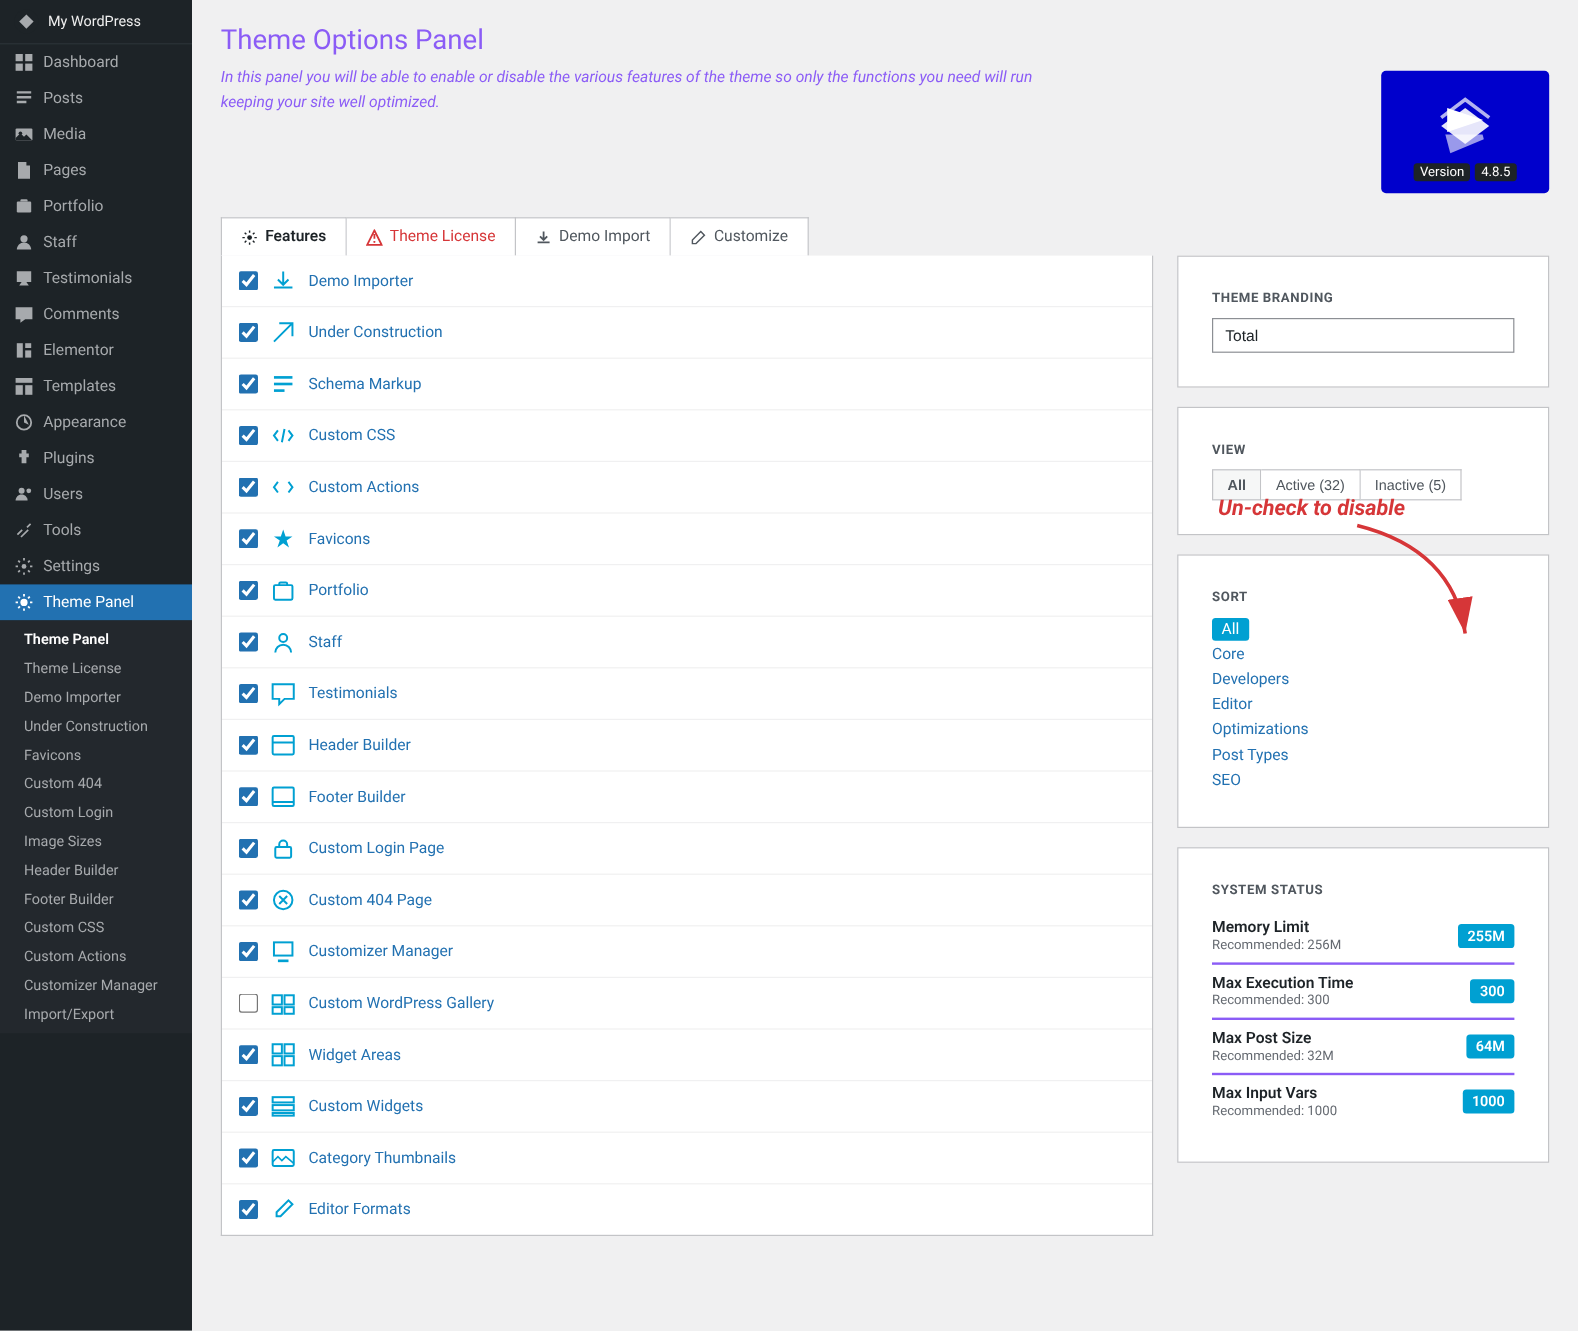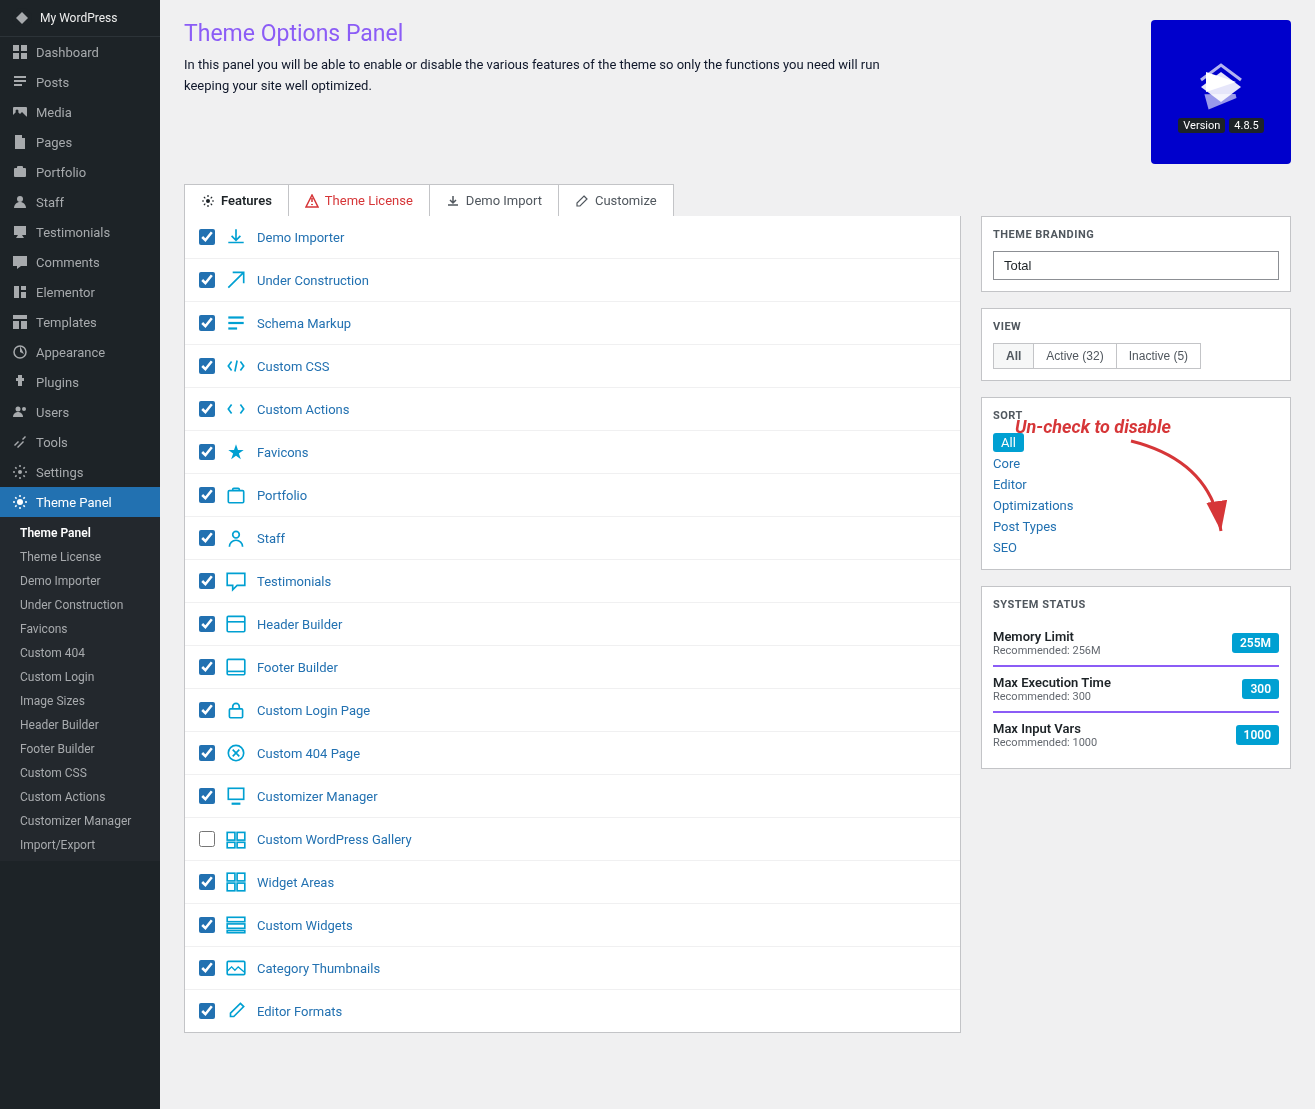--- a/index.html
+++ b/index.html
@@ -64,36 +64,38 @@
       align-items: flex-start;
       margin-bottom: 20px;
     }
     .page-title-area h1 {
       font-size: 23px;
       font-weight: 400;
       color: #8b5cf6;
       margin-bottom: 8px;
     }
     .page-description {
-      color: #0f172a;
+      color: #8b5cf6;
       font-size: 13px;
       max-width: 720px;
       line-height: 1.6;
+      font-style: italic;
     }
 
     .theme-logo-box {
       background: #0000cc;
       width: 140px;
-      height: 144px;
+      height: 102px;
       border-radius: 4px;
       display: flex;
       flex-direction: column;
       align-items: center;
       justify-content: center;
       flex-shrink: 0;
+      margin-top: 39px;
     }
     .theme-logo-box svg { width: 60px; height: 60px; }
     .version-badge {
       color: #fff;
       font-size: 12px;
       margin-top: 6px;
       display: flex;
       align-items: center;
       gap: 4px;
     }
@@ -165,21 +167,21 @@
       width: 310px;
       flex-shrink: 0;
       display: flex;
       flex-direction: column;
       gap: 16px;
     }
 
     .panel-section {
       background: #fff;
       border: 1px solid #c3c4c7;
-      padding: 11px;
+      padding: 28px;
     }
     .panel-section-title {
       font-size: 11px;
       font-weight: 700;
       color: #50575e;
       text-transform: uppercase;
       letter-spacing: 0.5px;
       margin-bottom: 10px;
     }
 
@@ -628,20 +630,21 @@
             <button class="view-btn">Active (32)</button>
             <button class="view-btn">Inactive (5)</button>
           </div>
       </div>
 
       <div class="panel-section">
         <div class="panel-section-title">SORT</div>
         <ul class="sort-list" id="sort-list">
             <li class="sort-item active"><a href="#">All</a></li>
             <li class="sort-item"><a href="#">Core</a></li>
+            <li class="sort-item"><a href="#">Developers</a></li>
             <li class="sort-item"><a href="#">Editor</a></li>
             <li class="sort-item"><a href="#">Optimizations</a></li>
             <li class="sort-item"><a href="#">Post Types</a></li>
             <li class="sort-item"><a href="#">SEO</a></li>
           </ul>
       </div>
 
       <div class="panel-section">
         <div class="panel-section-title">SYSTEM STATUS</div>
         <div id="system-status-rows">
@@ -651,20 +654,27 @@
       <div class="status-sublabel">Recommended: 256M</div>
     </div>
     <span class="status-badge" style="background:#00a0d2">255M</span>
   </div>
             <div class="status-row">
     <div>
       <div class="status-label">Max Execution Time</div>
       <div class="status-sublabel">Recommended: 300</div>
     </div>
     <span class="status-badge" style="background:#00a0d2">300</span>
+  </div>
+            <div class="status-row">
+    <div>
+      <div class="status-label">Max Post Size</div>
+      <div class="status-sublabel">Recommended: 32M</div>
+    </div>
+    <span class="status-badge" style="background:#00a0d2">64M</span>
   </div>
             <div class="status-row">
     <div>
       <div class="status-label">Max Input Vars</div>
       <div class="status-sublabel">Recommended: 1000</div>
     </div>
     <span class="status-badge" style="background:#00a0d2">1000</span>
   </div>
           </div>
       </div>

